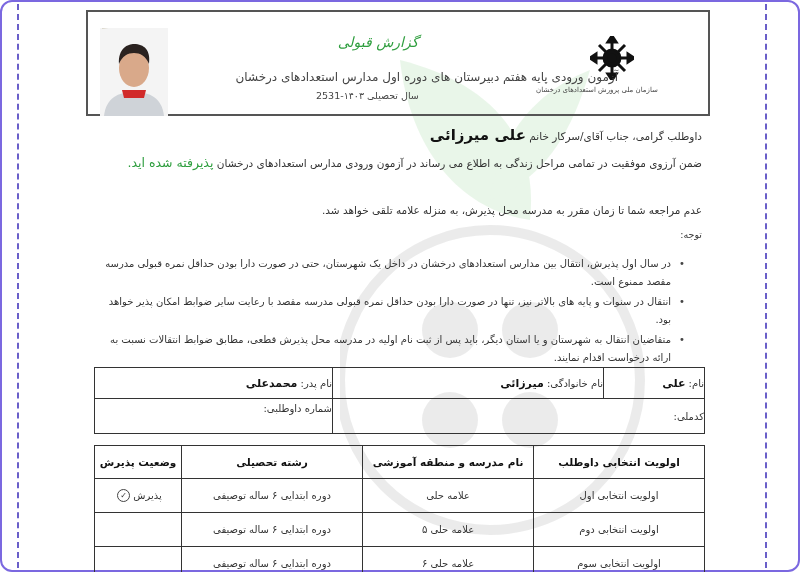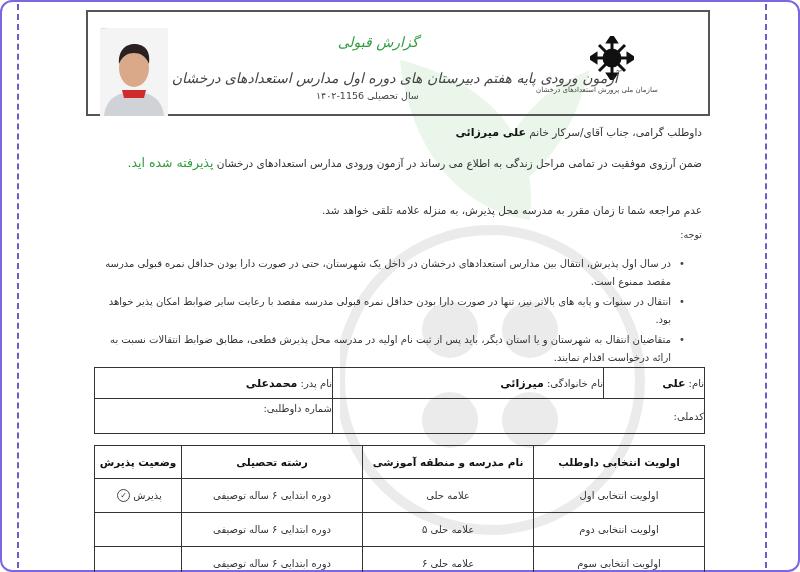--- a/index.html
+++ b/index.html
@@ -25,31 +25,31 @@
   }
   .page { position:absolute; left:86px; top:10px; width:624px; height:562px; direction:rtl; }
 
   .header-box {
     position:absolute; left:0; top:0; width:624px; height:106px;
     border:2px solid #555; box-sizing:border-box; background:transparent;
   }
   .logo { position:absolute; right:64px; top:24px; width:64px; height:64px; text-align:center; }
   .logo-caption { position:absolute; right:50px; top:74px; width:92px; font-size:7px; color:#444; text-align:center; white-space:nowrap; }
   .title { position:absolute; left:200px; top:22px; width:180px; text-align:center; color:#2e9e3e; font-size:14px;font-style:italic; }
-  .subtitle { position:absolute; right:90px; top:58px; font-size:14px; color:#444; white-space:nowrap;font-style:italic; }
+  .subtitle { position:absolute; right:90px; top:58px; font-size:12px; color:#444; white-space:nowrap; }
   .year { position:absolute; left:228px; top:78px; font-size:9.5px; color:#444; white-space:nowrap; }
   .photo {
     position:absolute; left:12px; top:16px; width:68px; height:88px;
     background:#f2f2f2; overflow:hidden;
   }
   .photo .line { position:absolute; left:2px; top:-3px; width:70px; height:2px; background:#8a7a4a; transform:rotate(-2deg); }
 
   .body-text { position:absolute; right:8px; left:6px; font-size:10.5px; color:#333; line-height:1.3; }
   .greet { top:116px; }
-  .greet b { font-size:11px; color:#111; }
+  .greet b { font-size:15px; color:#111; }
   .p1 { top:140px; line-height:26px; font-size:10.5px; }
   .green { color:#2e9e3e; font-size:12.5px; }
   .p2 { top:194px; }
   .note-label { top:219px; font-size:9.5px; }
   ul.notes { position:absolute; right:8px; left:6px; top:232px; margin:13px; padding:0 18px 0 0; font-size:10px; line-height:18px; list-style:none; }
   ul.notes li { position:relative; margin-bottom:2px; }
   ul.notes li::before { content:"•"; position:absolute; right:-14px; top:0; color:#444; }
 
   table { border-collapse:collapse; position:absolute; direction:rtl; }
   .info-table { left:8px; top:357px; width:611px; }
@@ -91,21 +91,21 @@
           <polygon points="0,22 6,18 6,26"></polygon>
           <polygon points="44,22 38,18 38,26"></polygon>
           <circle cx="22" cy="22" r="8" fill="#fff"></circle>
           <circle cx="22" cy="22" r="6"></circle>
         </g>
       </svg>
     </div>
     <div class="logo-caption">سازمان ملی پرورش استعدادهای درخشان</div>
     <div class="title">گزارش قبولی</div>
     <div class="subtitle">آزمون ورودی پایه هفتم دبیرستان های دوره اول مدارس استعدادهای درخشان</div>
-    <div class="year">سال تحصیلی 1156-۱۴۰۲</div>
+    <div class="year">سال تحصیلی ۱۴۰۳-2531</div>
     <div class="photo">
       <div class="line"></div>
       <svg width="68" height="88" viewBox="0 0 68 88">
         <rect width="68" height="88" fill="#f4f4f4"></rect>
         <path d="M4 88 C6 70 18 64 34 64 C50 64 62 70 64 88 Z" fill="#cfd3d8"></path>
         <path d="M22 62 L46 62 L44 70 L24 70 Z" fill="#d12a2a"></path>
         <ellipse cx="34" cy="40" rx="15" ry="19" fill="#d9a98a"></ellipse>
         <path d="M19 36 C18 20 28 16 34 16 C44 16 51 22 49 36 C46 28 40 25 34 25 C28 25 22 28 19 36 Z" fill="#2a2220"></path>
       </svg>
     </div>

